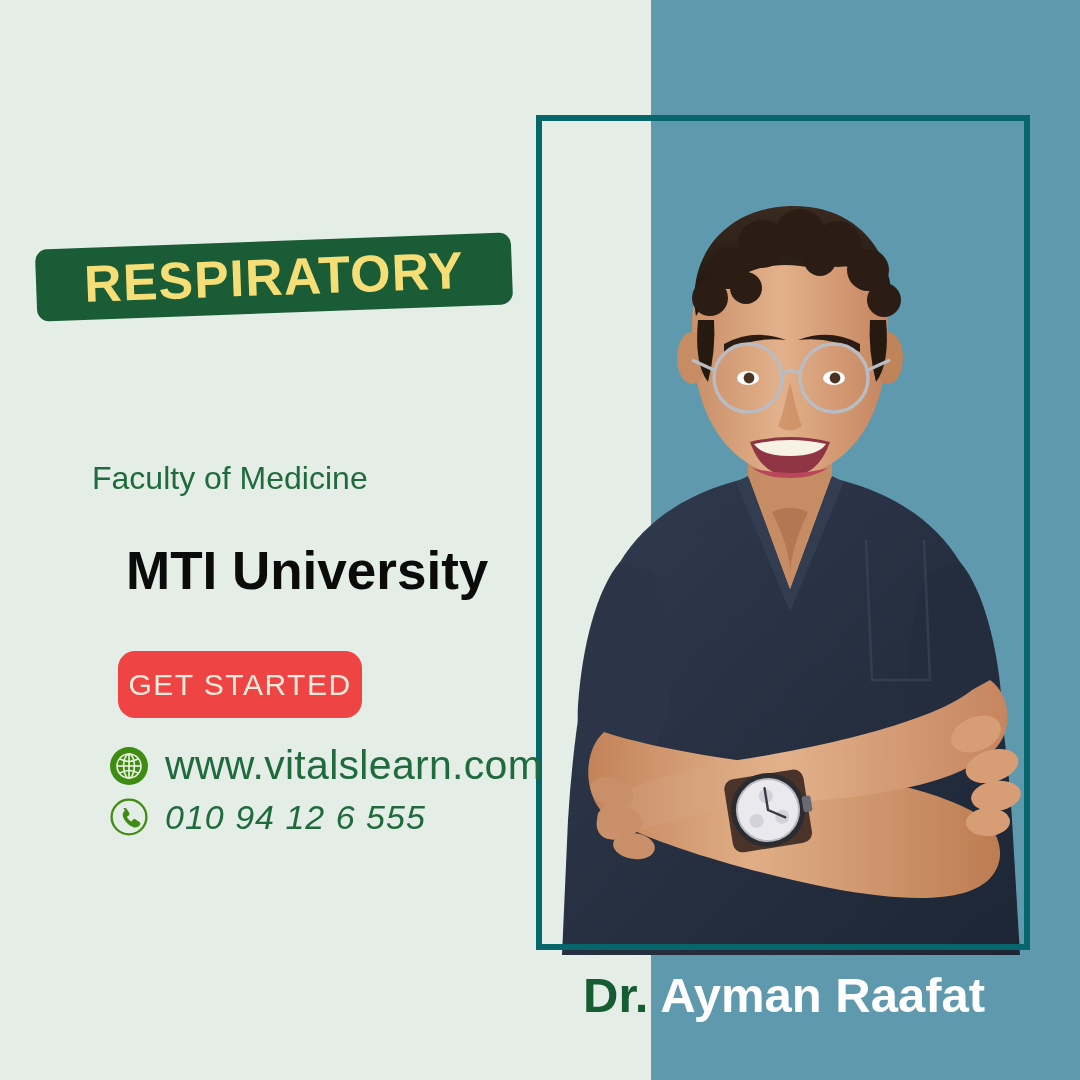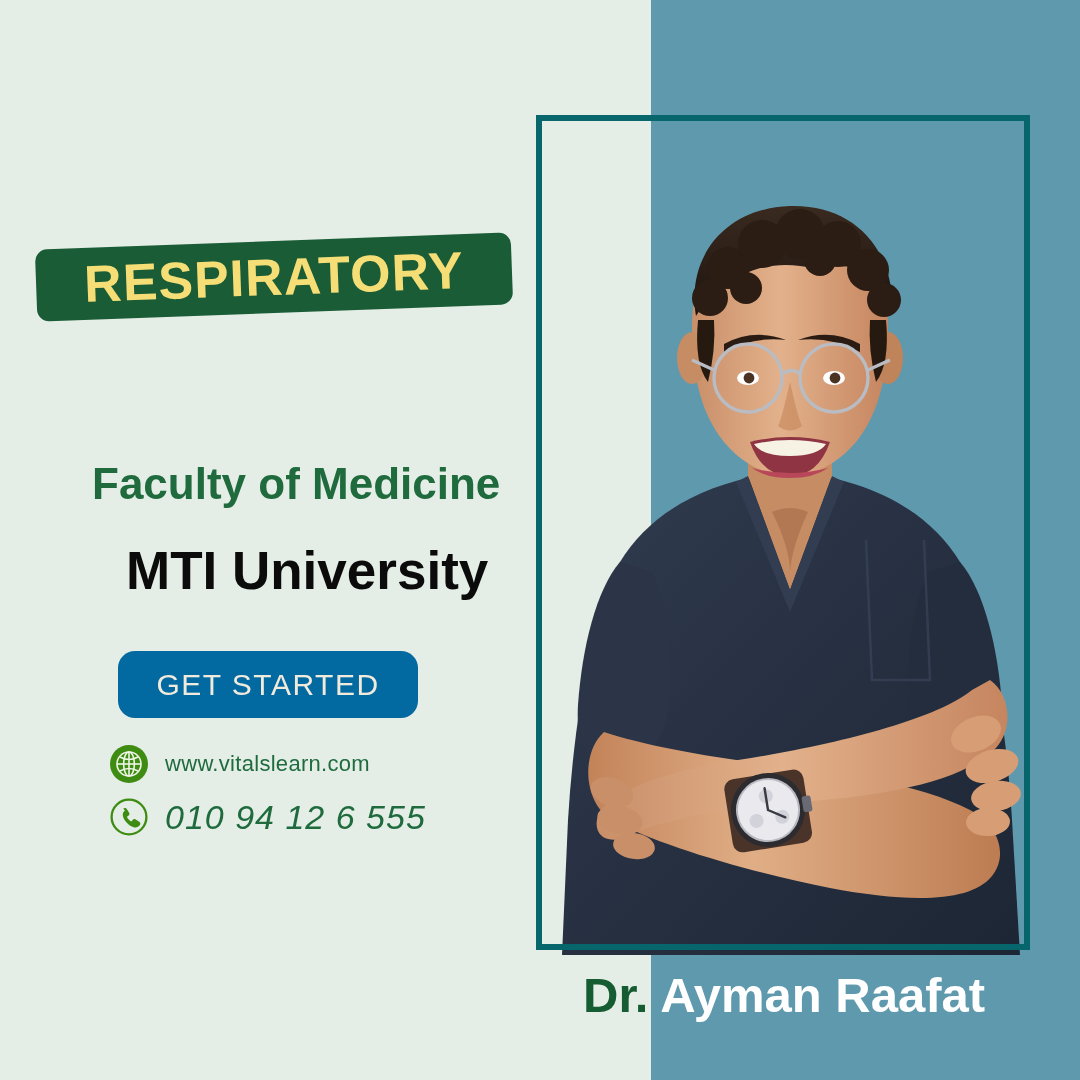--- a/index.html
+++ b/index.html
@@ -76,42 +76,42 @@
     font-weight:bold;
     letter-spacing:0.5px;
     color:#f1241e;
     line-height:1;
     white-space:nowrap;
   }
 
   .subhead-green {
     position:absolute;
     left:92px; top:462px;
-    font-size:44px;
-    font-weight:bold;
+    font-size:32px;
+    font-weight:normal;
     color:#1f6b3d;
     line-height:1;
     white-space:nowrap;
   }
 
   .subhead-black {
     position:absolute;
     left:126px; top:544px;
     font-size:53px;
     font-weight:bold;
     color:#0b0b0b;
     line-height:1;
     white-space:nowrap;
   }
 
   .cta {
     position:absolute;
     left:118px; top:651px;
-    width:300px; height:67px;
-    background:#0369a1;
+    width:244px; height:67px;
+    background:#ef4444;
     border-radius:17px;
     border:none;
     cursor:pointer;
     display:flex; align-items:center; justify-content:center;
     padding:0;
   }
   .cta-text {
     font-size:30px;
     font-weight:500;
     letter-spacing:1.5px;
@@ -126,21 +126,21 @@
     display:flex;
     align-items:center;
     gap:17px;
   }
   .contact-row.web  { left:110px; top:745px; }
   .contact-row.tel  { left:110px; top:798px;font-style:italic; }
 
   .c-icon { width:38px; height:38px; flex:0 0 38px; display:block; }
 
   .contact-text {
-    font-size:22px;
+    font-size:41px;
     font-weight:400;
     color:#1f6b3d;
     line-height:1;
     white-space:nowrap;
     letter-spacing:0.3px;
   }
   .contact-row.tel .contact-text { font-size:34px; letter-spacing:1px; }
 
   .tagline {
     position:absolute;

